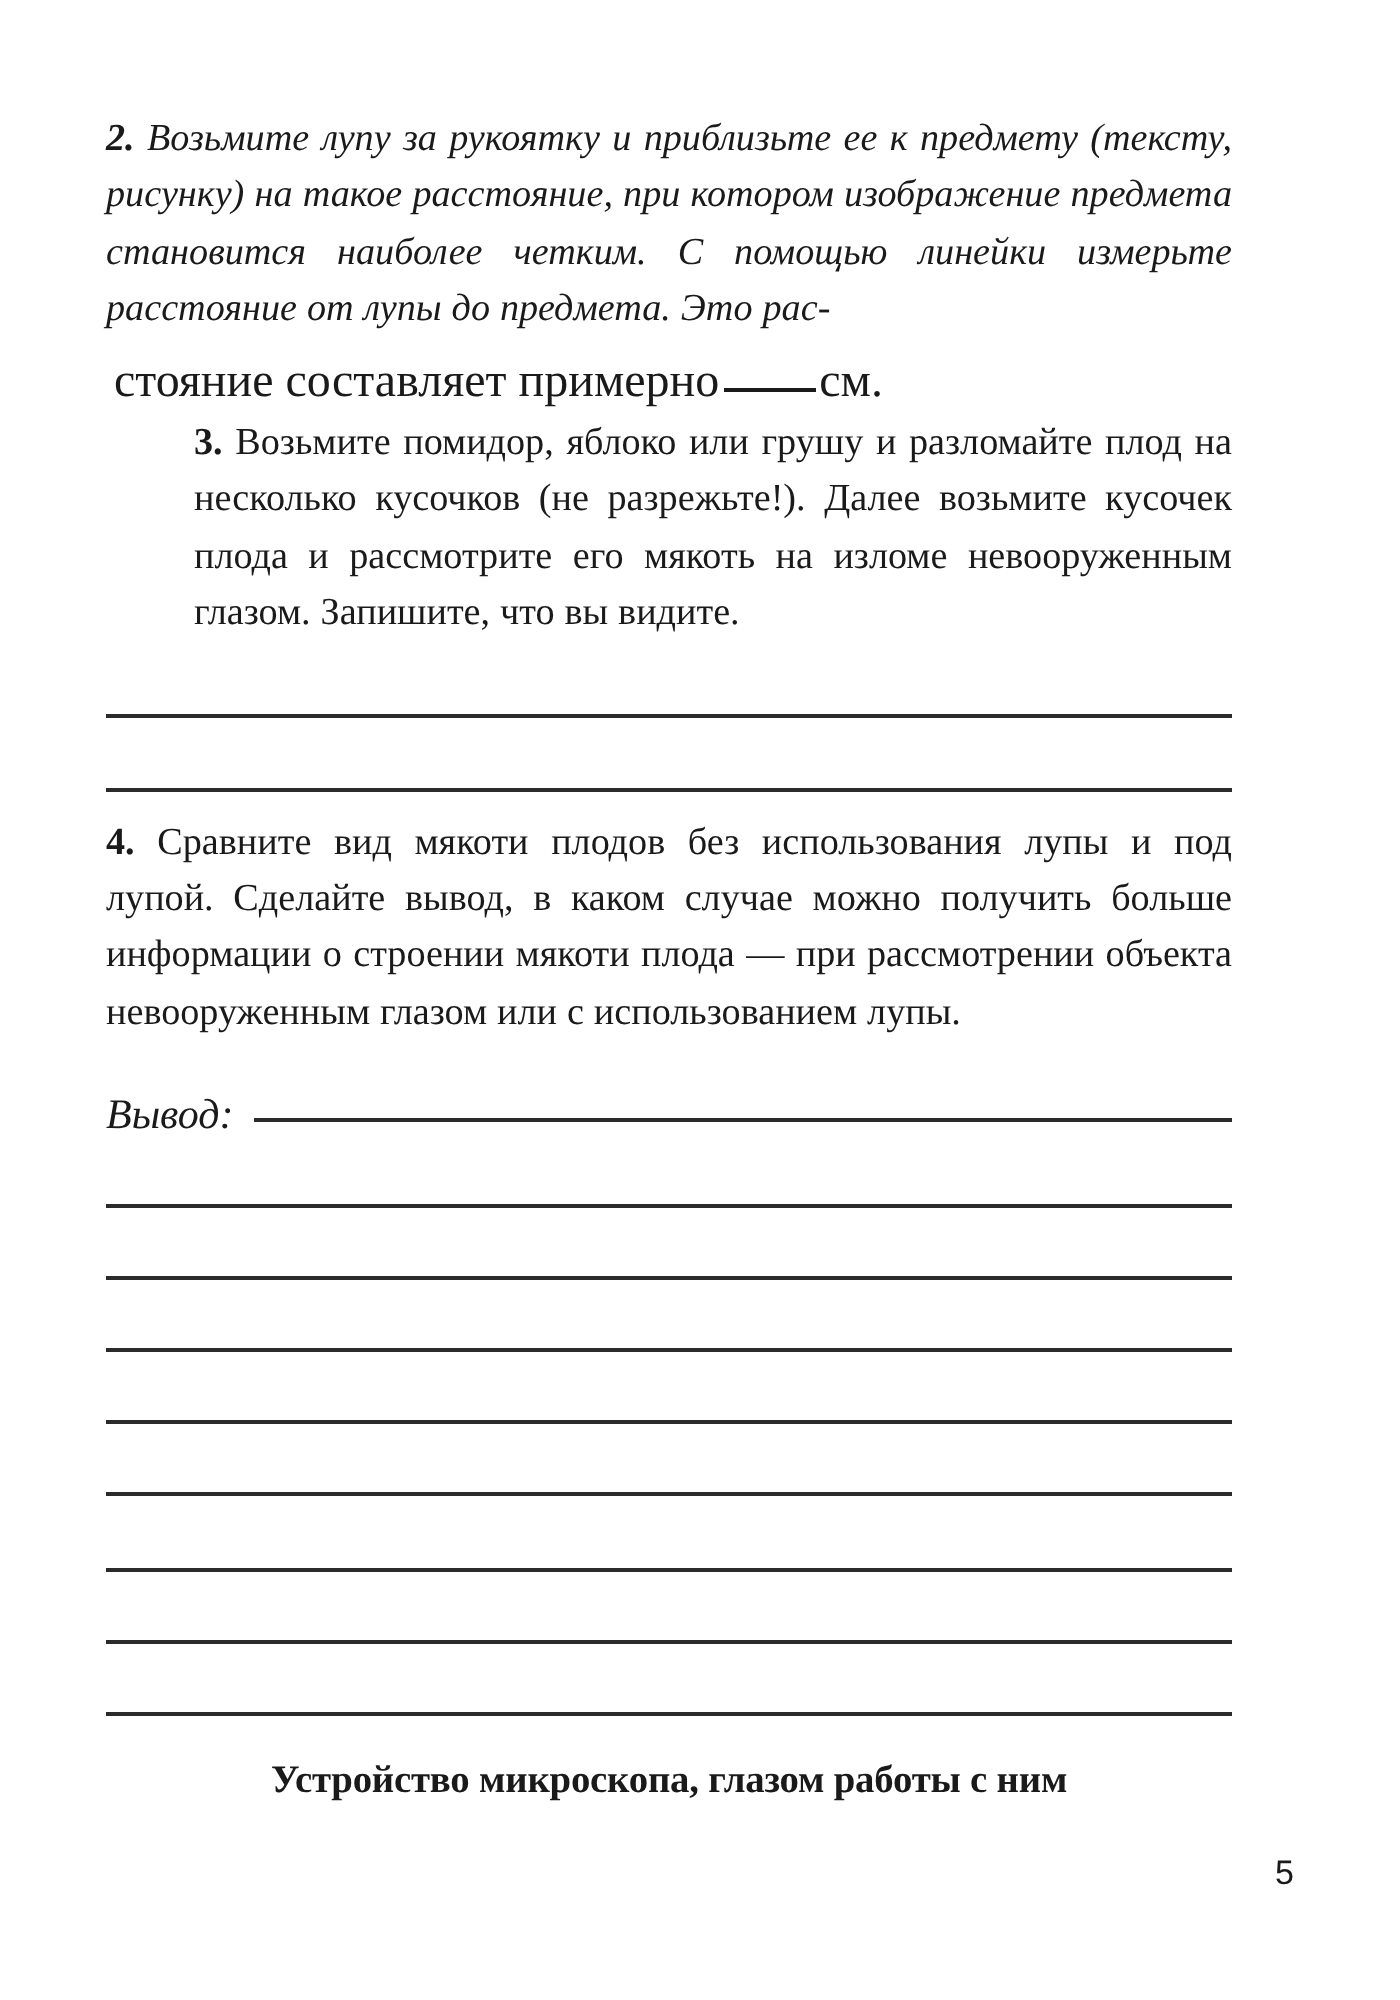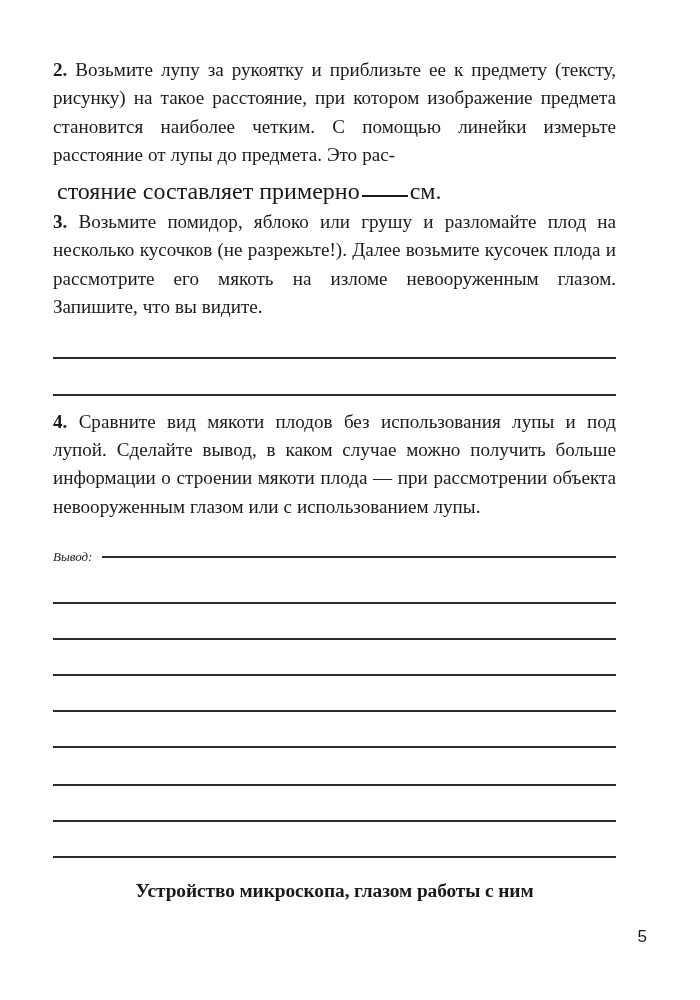--- a/index.html
+++ b/index.html
@@ -38,38 +38,38 @@
     text-align: justify;
     text-justify: inter-word;
     margin: 0;
     hyphens: none;
     word-spacing: 0.2px;
   }
   .para .num {
     font-weight: bold;
   }
 
-  .para-2 { margin-bottom: 0; }
+  .para-2 { margin-bottom: 0; font-style: italic; }
 
   
   .tail-line {
     font-size: 24px;
     line-height: 28.4px;
     margin: 7px 0 0 4px;
     white-space: nowrap;
   }
   .blank-inline {
     display: inline-block;
     width: 46px;
     border-bottom: 2.1px solid #1a1a1a;
     vertical-align: 2px;
     margin: 0 2px;
   }
 
-  .para-3 { margin-top: 3px; }
+  .para-3 { margin-top: 3px; margin-left: 44px; }
   .para-4 { margin-top: 0; }
 
   
   .rules {
     position: relative;
   }
   .rule {
     height: 0;
     border-bottom: 2.2px solid #2b2b2b;
     width: 563px;
@@ -77,21 +77,21 @@
   .rule-gap-1 { margin-top: 35px; }
 
   
   .vyvod-row {
     display: flex;
     align-items: baseline;
     margin-top: 0;
   }
   .vyvod-label {
     font-style: italic;
-    font-size: 13px;
+    font-size: 21px;
     line-height: 28px;
     white-space: nowrap;
     padding-right: 10px;
   }
   .vyvod-rule {
     flex: 1 1 auto;
     border-bottom: 2.2px solid #2b2b2b;
     height: 0;
     position: relative;
     top: -3px;

